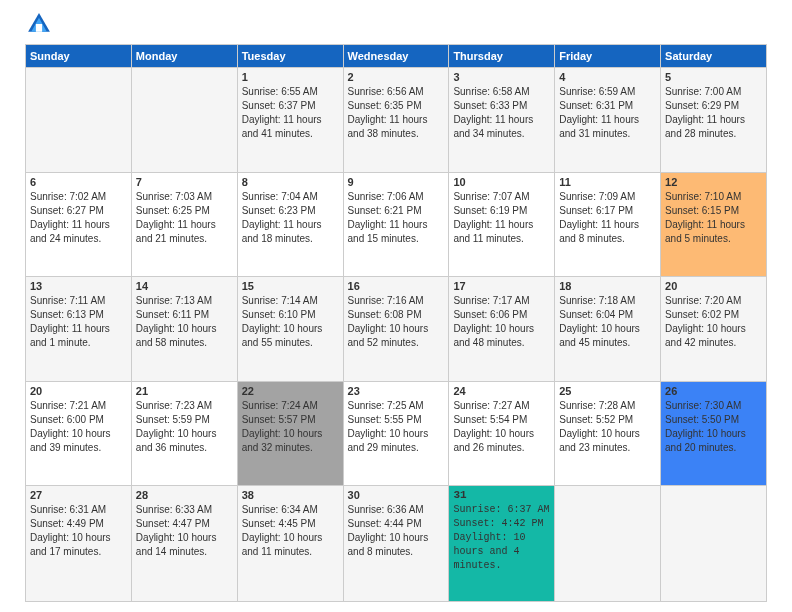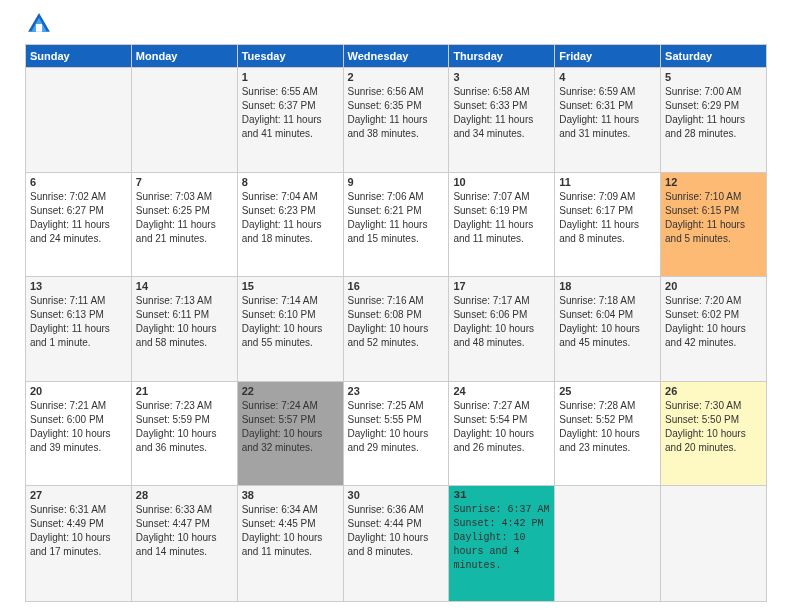--- a/index.html
+++ b/index.html
@@ -238,21 +238,21 @@
             <div class="day-info">Sunrise: 7:25 AM<br>Sunset: 5:55 PM<br>Daylight: 10 hours and 29 minutes.</div>
           </td>
           <td style="background-color: rgb(255, 255, 255);">
             <span class="day-num">24</span>
             <div class="day-info">Sunrise: 7:27 AM<br>Sunset: 5:54 PM<br>Daylight: 10 hours and 26 minutes.</div>
           </td>
           <td style="background-color: rgb(255, 255, 255);">
             <span class="day-num">25</span>
             <div class="day-info">Sunrise: 7:28 AM<br>Sunset: 5:52 PM<br>Daylight: 10 hours and 23 minutes.</div>
           </td>
-          <td style="background-color: #fef9c3;">
+          <td style="background-color: #3b82f6;">
             <span class="day-num">26</span>
             <div class="day-info">Sunrise: 7:30 AM<br>Sunset: 5:50 PM<br>Daylight: 10 hours and 20 minutes.</div>
           </td>
         </tr>
         <tr>
           <td style="background-color: rgb(245, 245, 245);">
             <span class="day-num">27</span>
             <div class="day-info">Sunrise: 6:31 AM<br>Sunset: 4:49 PM<br>Daylight: 10 hours and 17 minutes.</div>
           </td>
           <td style="background-color: rgb(245, 245, 245);">

